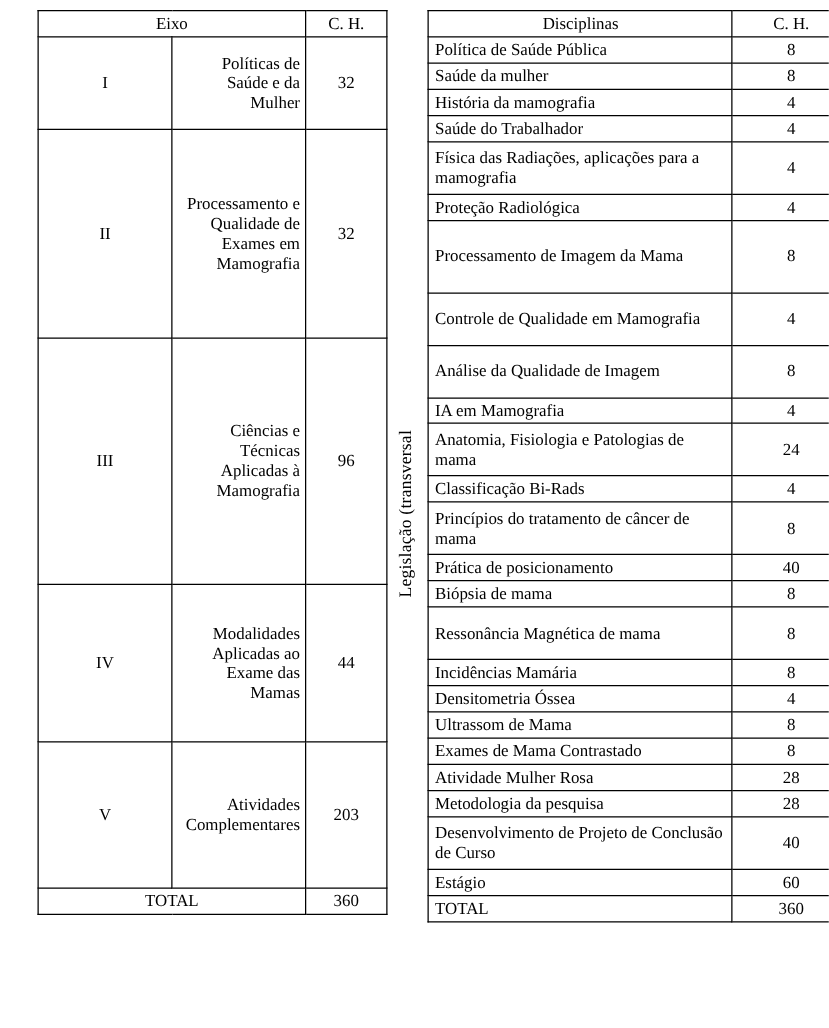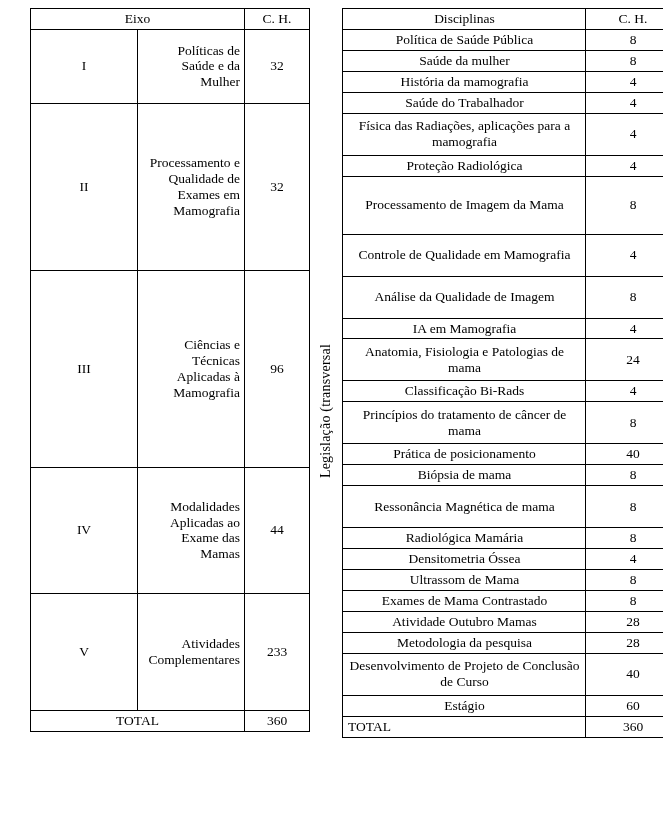--- a/index.html
+++ b/index.html
@@ -65,21 +65,21 @@
     white-space: nowrap;
     font-size: 14px;
     letter-spacing: 0.2px;
   }
 
   
   .right-table {
     width: 321px;
     font-size: 13.5px;
   }
-  .right-table .col-disc { width: 233px; text-align: center; }
+  .right-table .col-disc { width: 233px; text-align: left; }
   .right-table .col-ch   { width: 86px;  text-align: center; }
   .right-table td.col-disc { padding-left: 5px; }
 
   .total-row td { text-align: center; }
   .right-table .total-row td.col-disc { text-align: left; padding-left: 5px; }
 </style>
 </head>
 <body>
 
 <div class="page">
@@ -107,21 +107,21 @@
         <td class="col-ch">96</td>
       </tr>
       <tr style="height:126px">
         <td class="col-eixo">IV</td>
         <td class="col-nome">Modalidades Aplicadas ao Exame das Mamas</td>
         <td class="col-ch">44</td>
       </tr>
       <tr style="height:117px">
         <td class="col-eixo">V</td>
         <td class="col-nome">Atividades Complementares</td>
-        <td class="col-ch">233</td>
+        <td class="col-ch">203</td>
       </tr>
       <tr class="total-row">
         <td colspan="2">TOTAL</td>
         <td class="col-ch">360</td>
       </tr>
     </tbody>
       </table>
 
     <div class="rot-col">
       <span class="rot-label">Legislação (transversal</span>
@@ -191,37 +191,37 @@
           </tr>
       <tr>
             <td class="col-disc">Biópsia de mama</td>
             <td class="col-ch">8</td>
           </tr>
       <tr style="height:42px">
             <td class="col-disc">Ressonância Magnética de mama</td>
             <td class="col-ch">8</td>
           </tr>
       <tr>
-            <td class="col-disc">Radiológica Mamária</td>
+            <td class="col-disc">Incidências Mamária</td>
             <td class="col-ch">8</td>
           </tr>
       <tr>
             <td class="col-disc">Densitometria Óssea</td>
             <td class="col-ch">4</td>
           </tr>
       <tr>
             <td class="col-disc">Ultrassom de Mama</td>
             <td class="col-ch">8</td>
           </tr>
       <tr>
             <td class="col-disc">Exames de Mama Contrastado</td>
             <td class="col-ch">8</td>
           </tr>
       <tr>
-            <td class="col-disc">Atividade Outubro Mamas</td>
+            <td class="col-disc">Atividade Mulher Rosa</td>
             <td class="col-ch">28</td>
           </tr>
       <tr>
             <td class="col-disc">Metodologia da pesquisa</td>
             <td class="col-ch">28</td>
           </tr>
       <tr style="height:42px">
             <td class="col-disc">Desenvolvimento de Projeto de Conclusão de Curso</td>
             <td class="col-ch">40</td>
           </tr>

